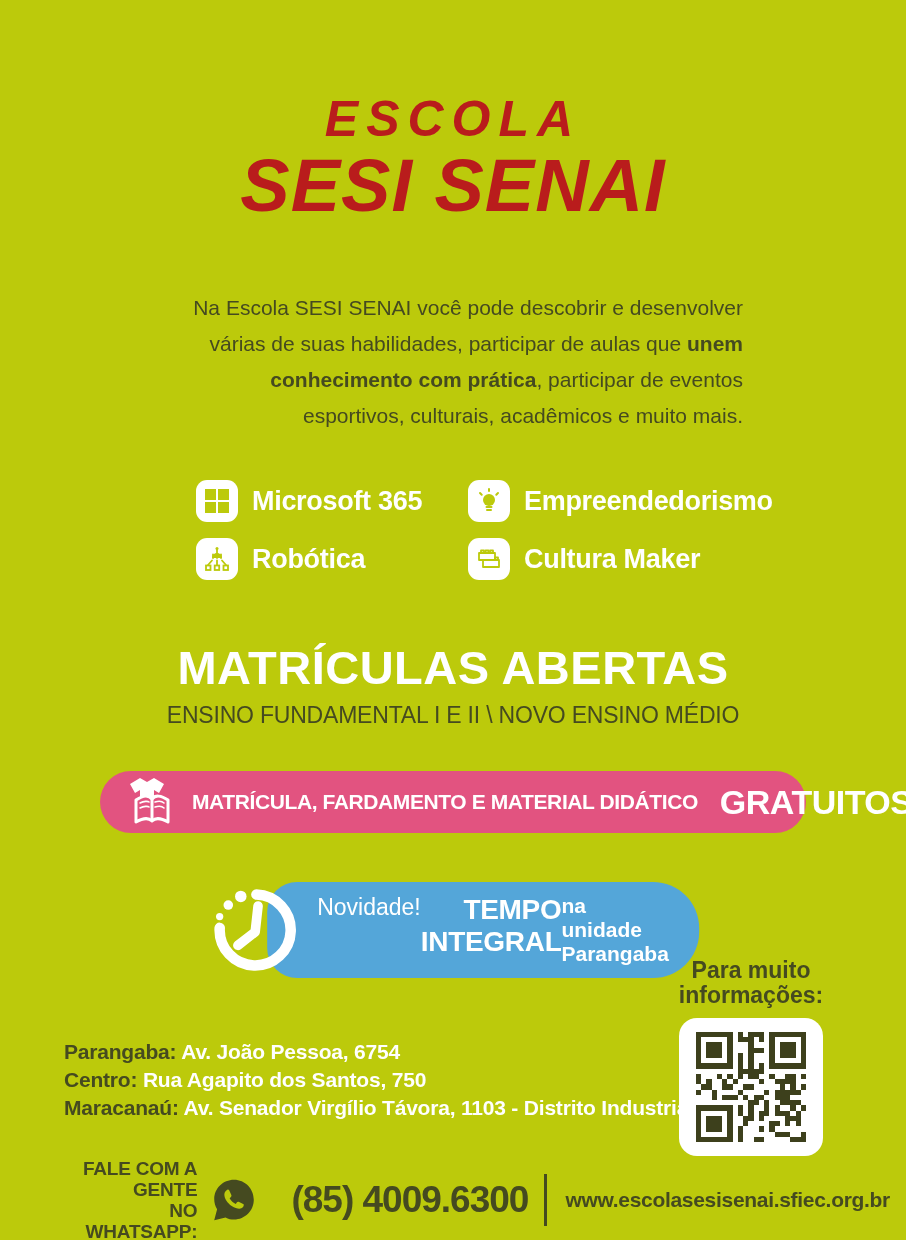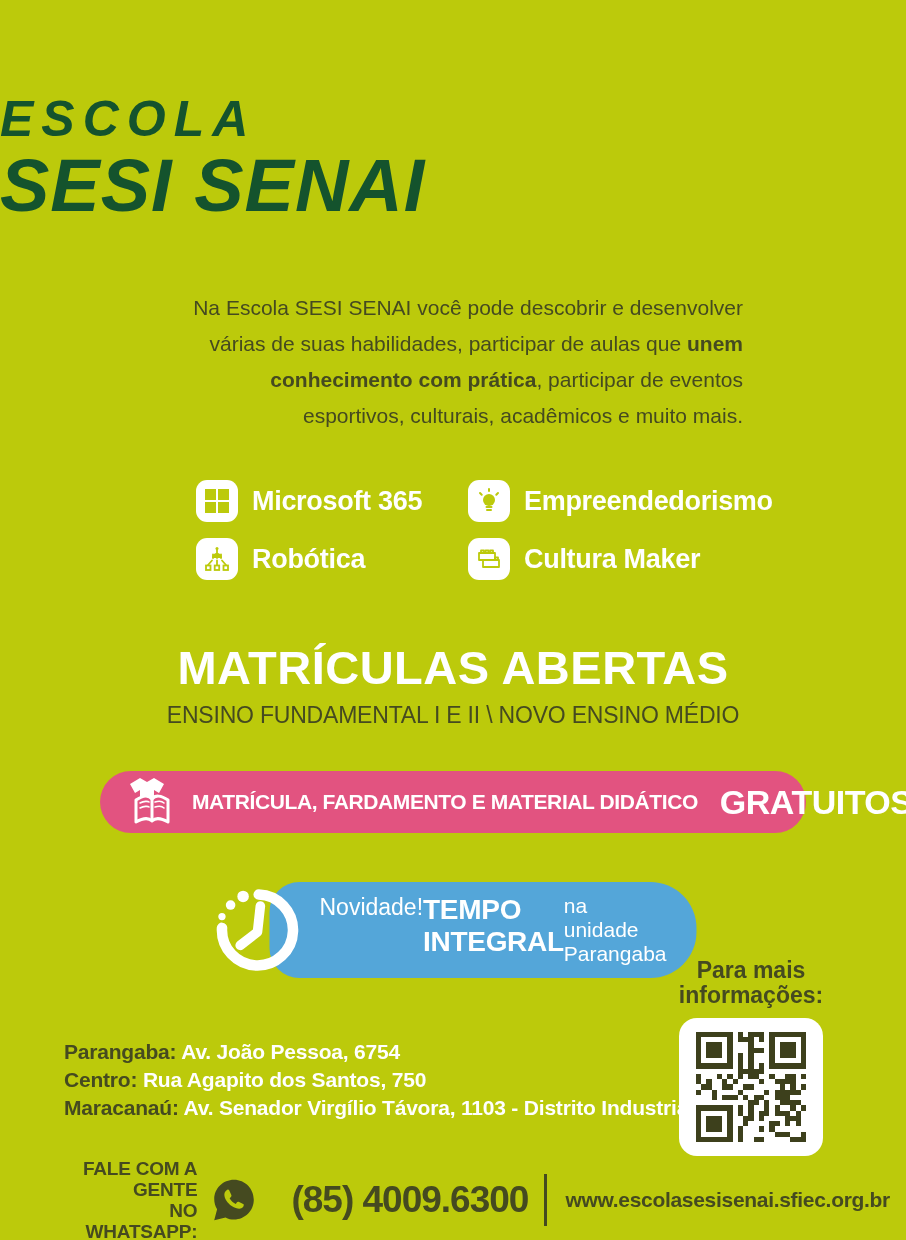--- a/index.html
+++ b/index.html
@@ -3,21 +3,21 @@
 <meta charset="utf-8">
 <style>
   html,body{margin:0;padding:0;background:#fff;}
   .poster{
     position:relative; width:906px; height:1240px; overflow:hidden;
     background:#bcca0b;
     font-family:"Liberation Sans","DejaVu Sans",sans-serif;
     -webkit-font-smoothing:antialiased;
   }
   
-  .title{position:absolute;top:92px;left:0;width:100%;color:#14532d;}
+  .title{position:absolute;top:92px;left:0;width:100%;text-align:center;color:#b91c1c;}
   .title-line1{font-size:50px;font-style:italic;font-weight:600;letter-spacing:8px;line-height:1.1;}
   .title-line2{font-size:74px;font-style:italic;font-weight:900;letter-spacing:1px;line-height:1.0;margin-top:2px;}
   
   .intro{
     position:absolute;top:290px;left:50%;transform:translateX(-50%);
     width:580px;text-align:right;color:#454a20;
     font-size:21px;font-weight:500;line-height:36px;
   }
   .intro b{font-weight:800;}
   
@@ -53,22 +53,22 @@
     position:absolute;top:882px;left:50%;transform:translateX(-50%);
     display:flex;align-items:center;
   }
   .clock-wrap{width:96px;height:96px;margin-right:-36px;position:relative;z-index:2;}
   .ft-pill{
     background:#54a6d9;border-radius:30px 46px 46px 30px;
     padding:12px 30px 12px 50px;color:#fff;min-height:66px;
     display:flex;flex-direction:row;justify-content:center;
   }
   .ft-line1{font-size:23px;font-weight:500;line-height:1.2;}
-  .ft-line2{font-size:28px;font-weight:800;letter-spacing:-0.3px;line-height:1.15;}
-  .ft-line3{font-size:21px;font-weight:400;line-height:1.15;}
+  .ft-line2{font-size:28px;font-weight:800;letter-spacing:-0.3px;line-height:1.15;text-align:right;}
+  .ft-line3{font-size:21px;font-weight:700;line-height:1.15;}
   
   .qr-section{position:absolute;top:958px;left:660px;width:182px;text-align:center;}
   .qr-label{color:#454a20;font-size:23px;font-weight:800;line-height:25px;}
   .qr-box{
     margin:10px auto 0;width:144px;height:138px;background:#fff;border-radius:18px;
     display:flex;align-items:center;justify-content:center;
   }
   
   .addresses{position:absolute;top:1038px;left:64px;font-size:21px;font-weight:800;line-height:28px;letter-spacing:-0.2px;}
   .addr-label{color:#454a20;}
@@ -186,21 +186,21 @@
     </span>
     <span class="ft-pill">
       <span class="ft-line1">Novidade!</span>
       <span class="ft-line2">TEMPO INTEGRAL</span>
       <span class="ft-line3">na unidade Parangaba</span>
     </span>
   </div>
 
   <div class="qr-section">
     <div class="qr-label">
-      <div>Para mais</div>
+      <div>Para muito</div>
       <div>informações:</div>
     </div>
     <div class="qr-box">
       <svg id="qr-svg" width="110" height="110" viewBox="0 0 21 21" shape-rendering="crispEdges">
           <rect x="0" y="0" width="1" height="1" fill="#3d401c"></rect>
           <rect x="1" y="0" width="1" height="1" fill="#3d401c"></rect>
           <rect x="2" y="0" width="1" height="1" fill="#3d401c"></rect>
           <rect x="3" y="0" width="1" height="1" fill="#3d401c"></rect>
           <rect x="4" y="0" width="1" height="1" fill="#3d401c"></rect>
           <rect x="5" y="0" width="1" height="1" fill="#3d401c"></rect>

